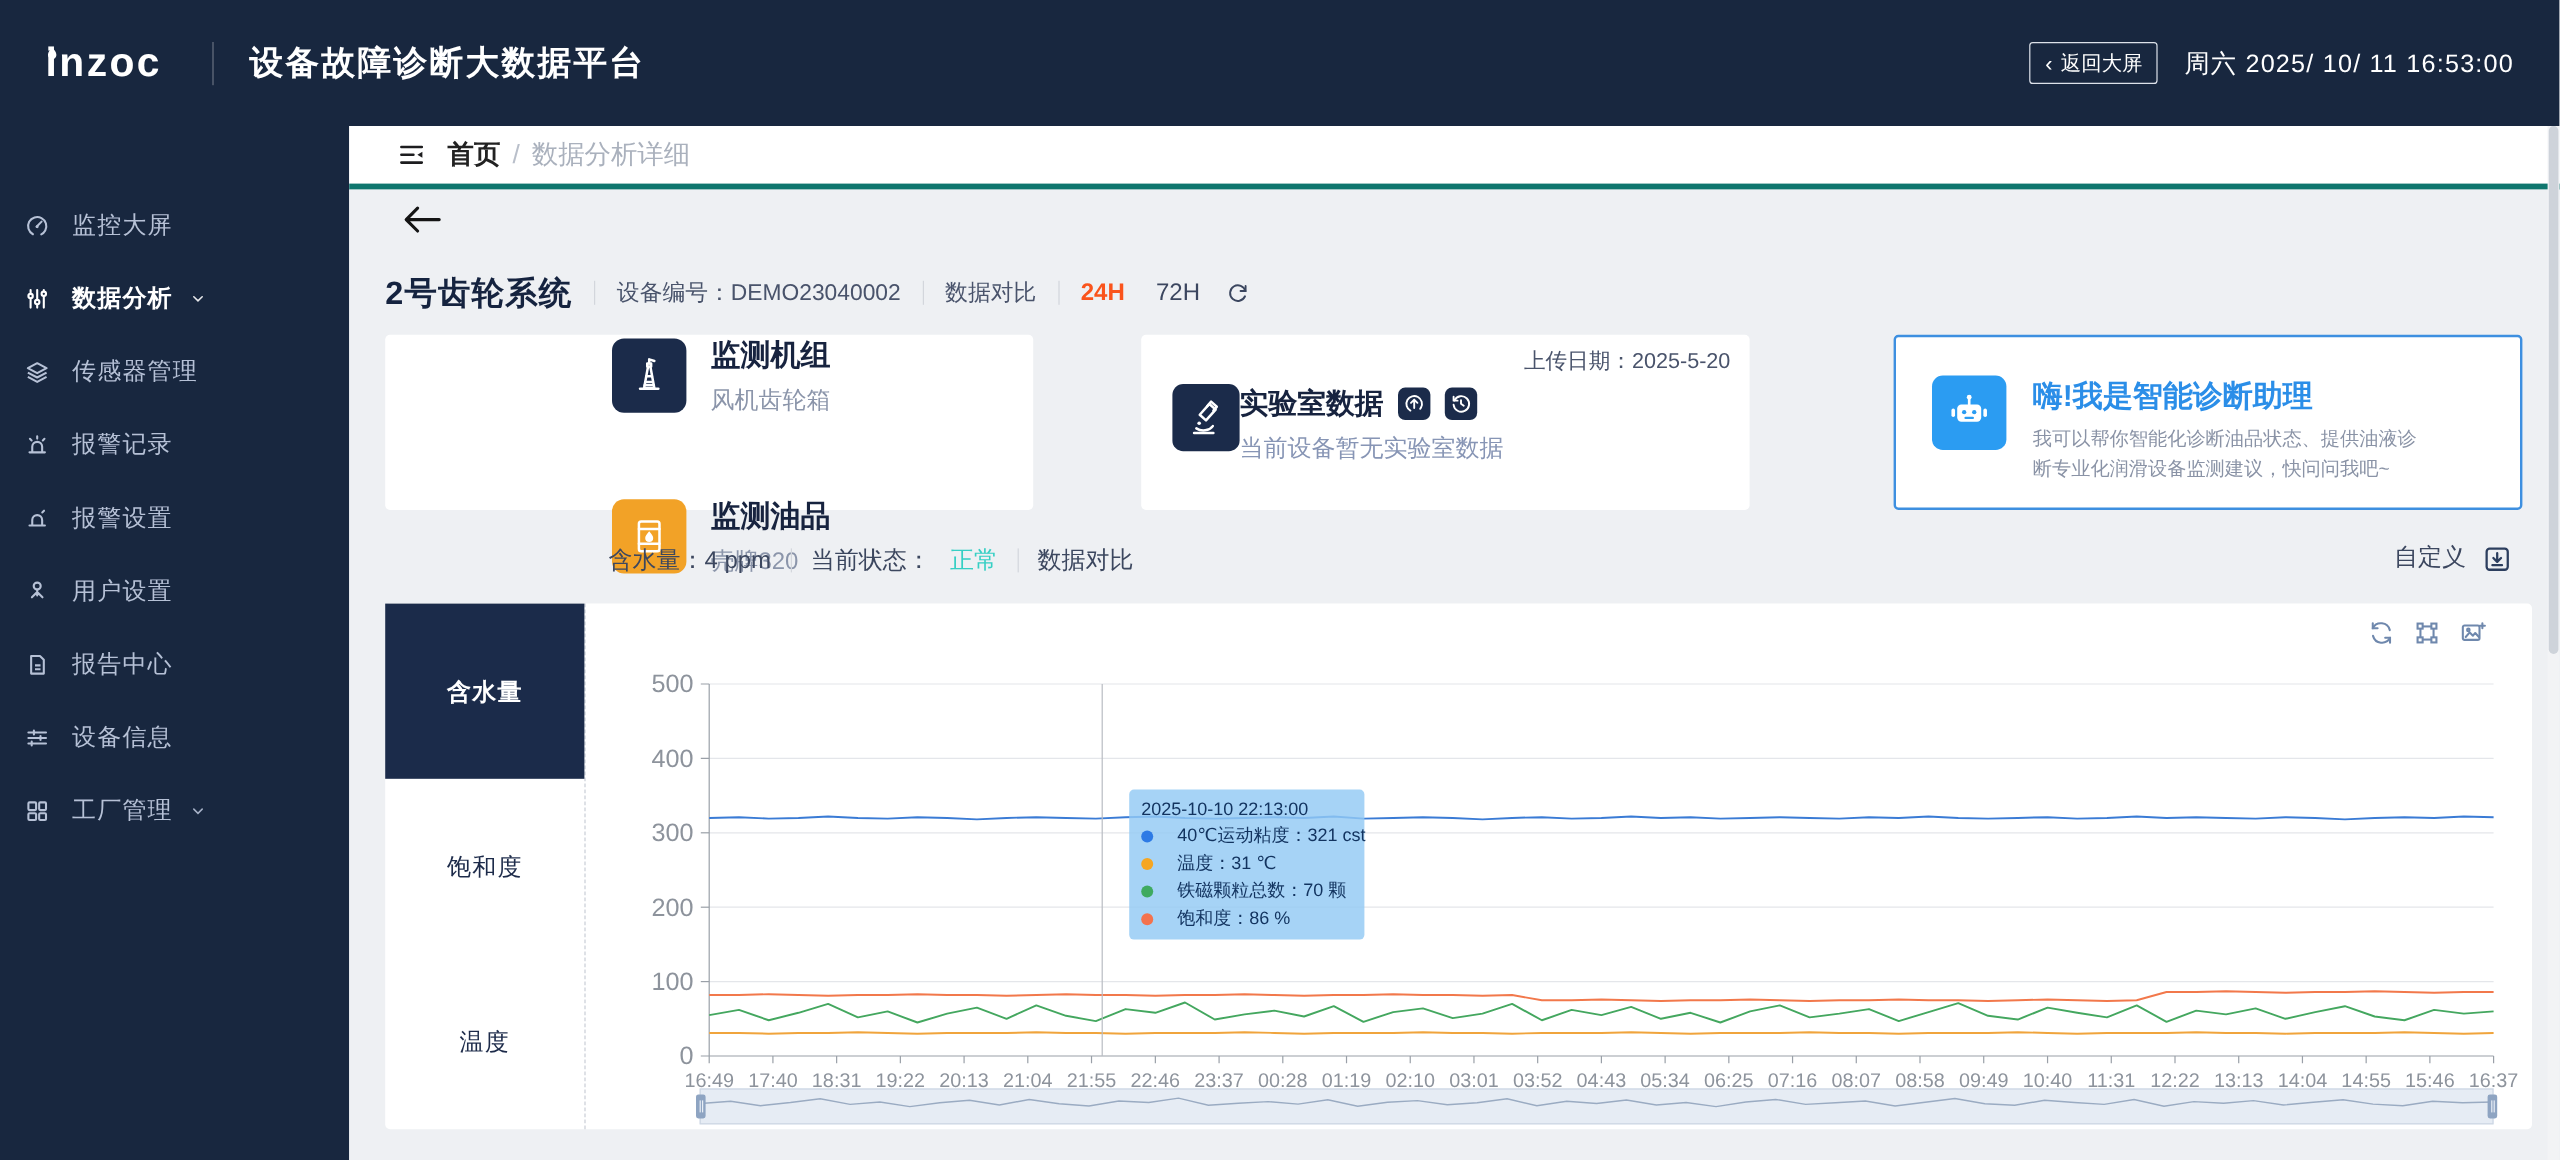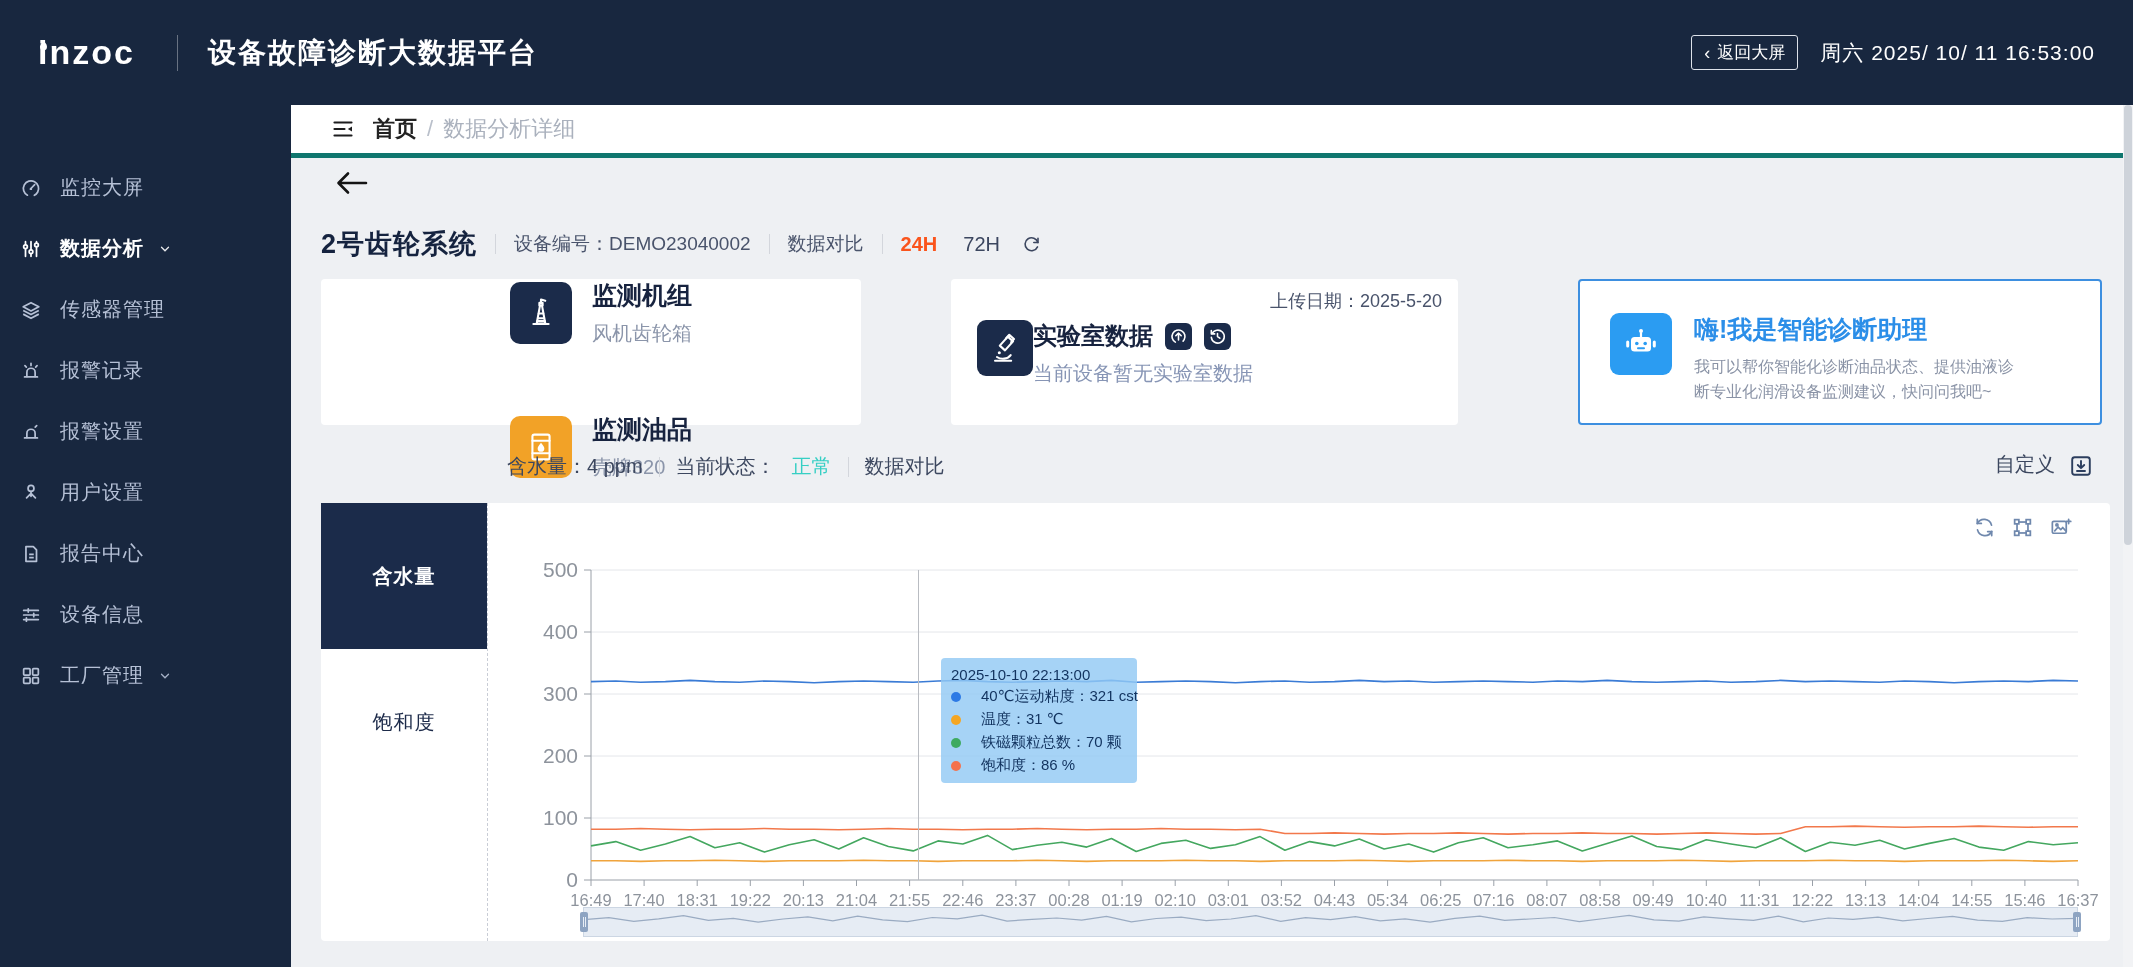--- a/index.html
+++ b/index.html
@@ -388,20 +388,21 @@
           <rect x="3.2" y="3.2" width="17.6" height="17.6" rx="2.5"></rect>
           <path d="M12 7v7M8.8 11 12 14.2 15.2 11M8 17h8"></path>
         </svg>
       </span>
     </div>
 
     <section class="chart-panel">
       <div class="chart-tabs" id="chart-tabs">
           <div class="chart-tab active">含水量</div>
           <div class="chart-tab">饱和度</div>
+          <div class="chart-tab">温度</div>
         </div>
       <svg id="chart-svg" width="1789" height="438">
           <line x1="270" y1="377.0" x2="1757" y2="377.0" stroke="#9aa0a8" stroke-width="1"></line>
           <line x1="263" y1="377.0" x2="270" y2="377.0" stroke="#9aa0a8" stroke-width="1"></line>
           <text x="257" y="384" text-anchor="end" font-size="21" fill="#8d939c">0</text>
           <line x1="270" y1="315.0" x2="1757" y2="315.0" stroke="#e4e6ea" stroke-width="1"></line>
           <line x1="263" y1="315.0" x2="270" y2="315.0" stroke="#9aa0a8" stroke-width="1"></line>
           <text x="257" y="322" text-anchor="end" font-size="21" fill="#8d939c">100</text>
           <line x1="270" y1="253.0" x2="1757" y2="253.0" stroke="#e4e6ea" stroke-width="1"></line>
           <line x1="263" y1="253.0" x2="270" y2="253.0" stroke="#9aa0a8" stroke-width="1"></line>

